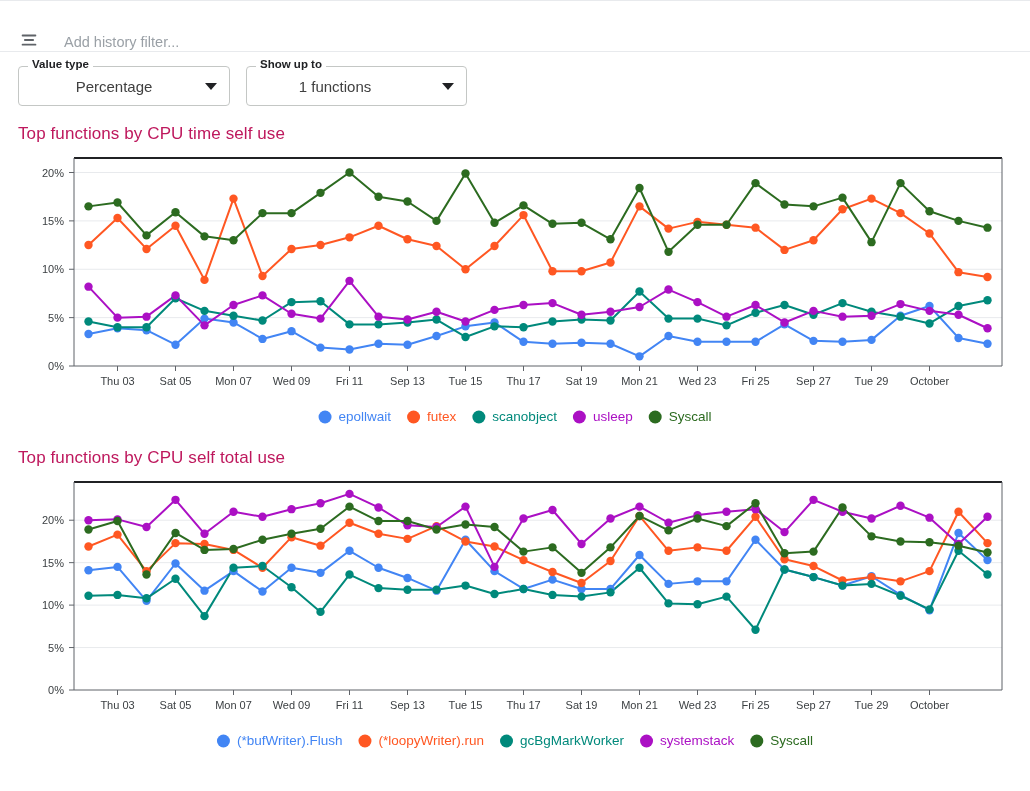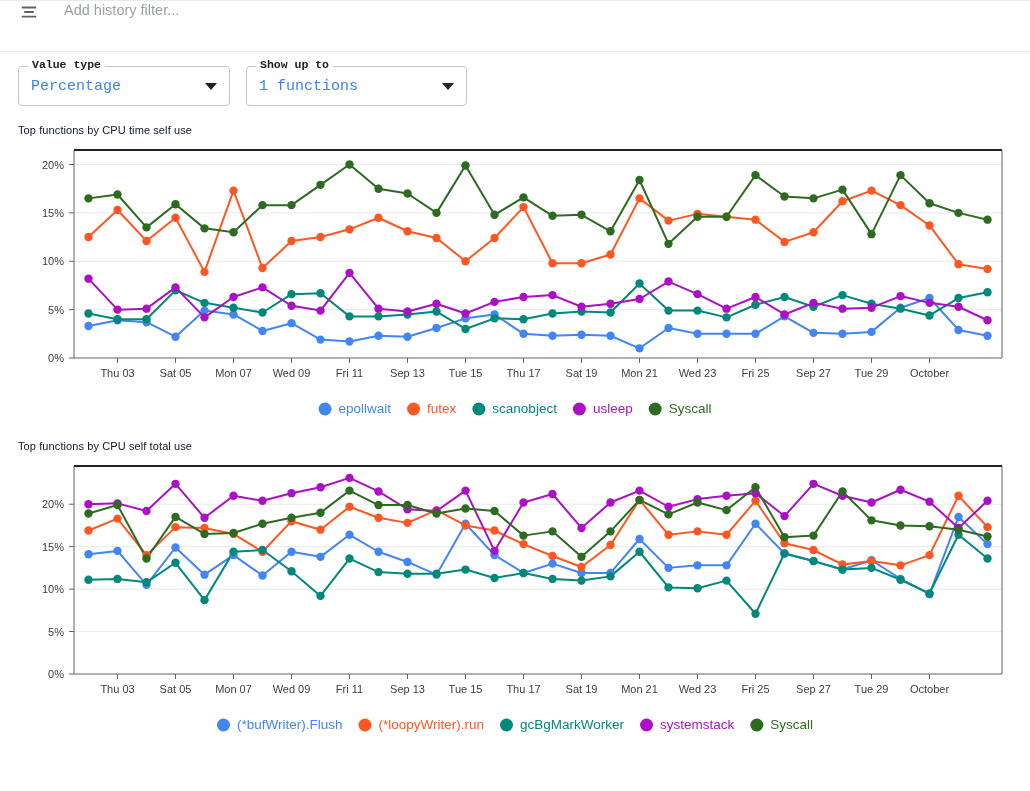--- a/index.html
+++ b/index.html
@@ -9,21 +9,21 @@
     background: #ffffff;
     font-family: "Liberation Sans", sans-serif;
     color: #202124;
     overflow: hidden;
   }
   .filter-bar {
     height: 52px;
     border-top: 1px solid #e8eaed;
     border-bottom: 1px solid #e8eaed;
     display: flex;
-    align-items: flex-start;
+    align-items: flex-end;
     padding: 0 18px;
   }
   .filter-icon { width: 22px; height: 22px; margin-right: 22px; flex: none; display:block; }
   .filter-input {
     border: none; outline: none;
     font-family: "Liberation Sans", sans-serif;
     font-size: 14.5px;
     color: #5f6368;
     background: transparent;
     width: 600px;
@@ -39,50 +39,50 @@
     position: relative;
     width: 212px;
     height: 40px;
     border: 1px solid #c4c7c5;
     border-radius: 4px;
     background: #fff;
     display: flex;
     align-items: center;
     padding: 0 12px;
     cursor: pointer;
-    font-family: Liberation Mono, monospace;
   }
   .select-field.wide2 { width: 221px; gap: 23px; }
   .select-label {
     position: absolute;
     top: -8px; left: 9px;
     background: #fff;
     padding: 0 4px;
     font-size: 11.5px;
     font-weight: bold;
     color: #202124;
     line-height: 1;
   }
   .select-value {
     font-size: 15px;
-    color: #3b82f6;
+    color: #404040;
     flex: 1;
+    text-align: center;
   }
   .caret {
     width: 0; height: 0;
     border-left: 6px solid transparent;
     border-right: 6px solid transparent;
     border-top: 7px solid #202124;
     margin-left: 8px;
     flex: none;
   }
 
   .chart-title {
-    font-size: 11px;
-    color: #0f172a;
+    font-size: 17px;
+    color: #be185d;
     padding: 10px 18px 4px 18px;
     letter-spacing: 0.1px;
   }
   .chart-block { padding: 0 14px; }
   svg.chart { display: block; }
   .axis-text { font-family: "Liberation Sans", sans-serif; font-size: 11px; fill: #3c4043; }
   .legend-text { font-family: "Liberation Sans", sans-serif; font-size: 13.5px; }
 </style>
 </head>
 <body>

